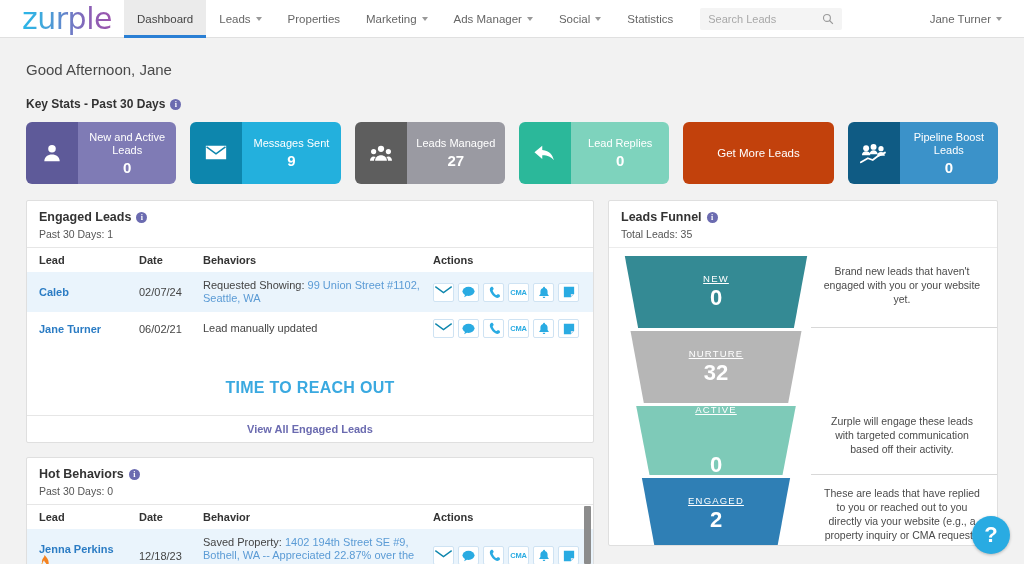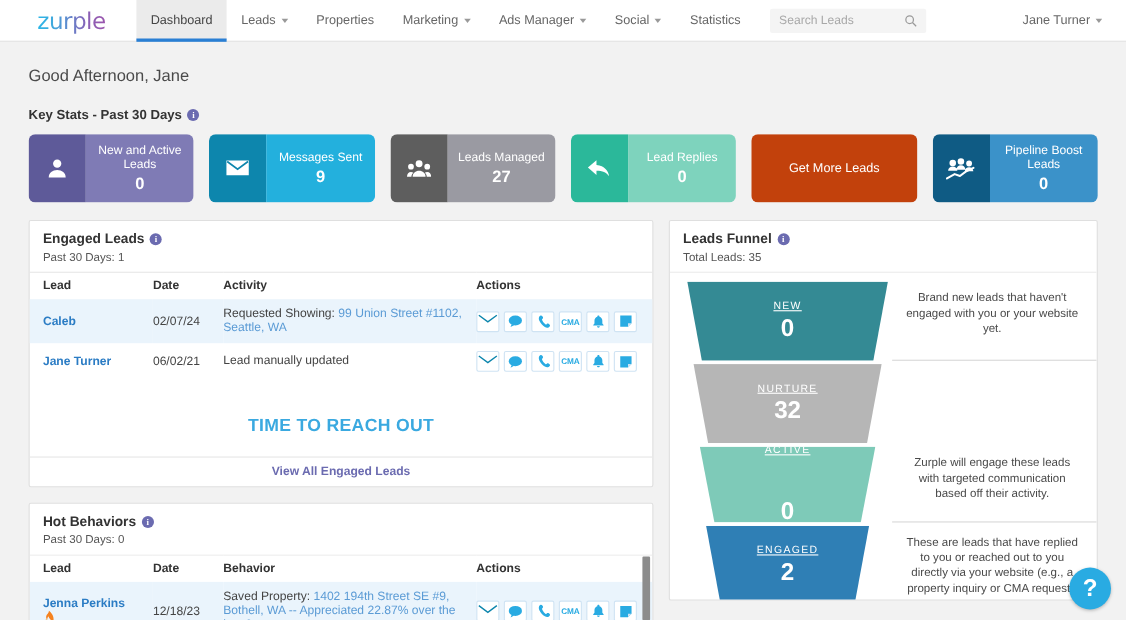--- a/index.html
+++ b/index.html
@@ -13,23 +13,22 @@
 
   
   .topnav {
     height: 38px; background: #ffffff;
     border-bottom: 1px solid #e0e0e0;
     display: flex; align-items: stretch;
     position: relative;
   }
   .logo {
     width: 108px; display: flex; align-items: center;
-    padding-left: 22px; font-size: 21px; font-weight: 400;
+    padding-left: 22px; font-size: 30px; font-weight: 400;
     letter-spacing: -0.5px;
-    justify-content: center;
   }
   .logo-text {
     background: linear-gradient(90deg,#29b6e8 0%,#3fa9dd 22%,#6a7fc8 52%,#8b5fb5 75%,#9b55ad 100%);
     -webkit-background-clip: text; background-clip: text;
     -webkit-text-fill-color: transparent; color: #7a5fb5;
     font-family: "DejaVu Sans", sans-serif; font-weight: 400;
   }
   .navitems { display: flex; align-items: stretch; margin-left: 16px; }
   .navitem {
     display: flex; align-items: center; padding: 0 13px;
@@ -346,21 +345,21 @@
             <span class="info-i">i</span>
           </div>
           <div class="panel-sub">Past 30 Days:  1</div>
         </div>
         <div class="engaged-body">
           <table class="leadtable">
             <thead>
                 <tr id="eng-head">
                   <th class="c-lead">Lead</th>
                   <th class="c-date">Date</th>
-                  <th class="c-act">Activity</th>
+                  <th class="c-act">Behaviors</th>
                   <th class="c-actions">Actions</th>
                 </tr>
               </thead>
             <tbody id="eng-body">
                 <tr class="hl">
                   <td class="c-lead"><span class="leadname">Caleb</span></td>
                   <td class="c-date">02/07/24</td>
                   <td class="c-act">
                     <div class="activity-txt"><span>Requested Showing: </span><span class="linkish">99 Union Street #1102, Seattle, WA</span></div>
                   </td>

